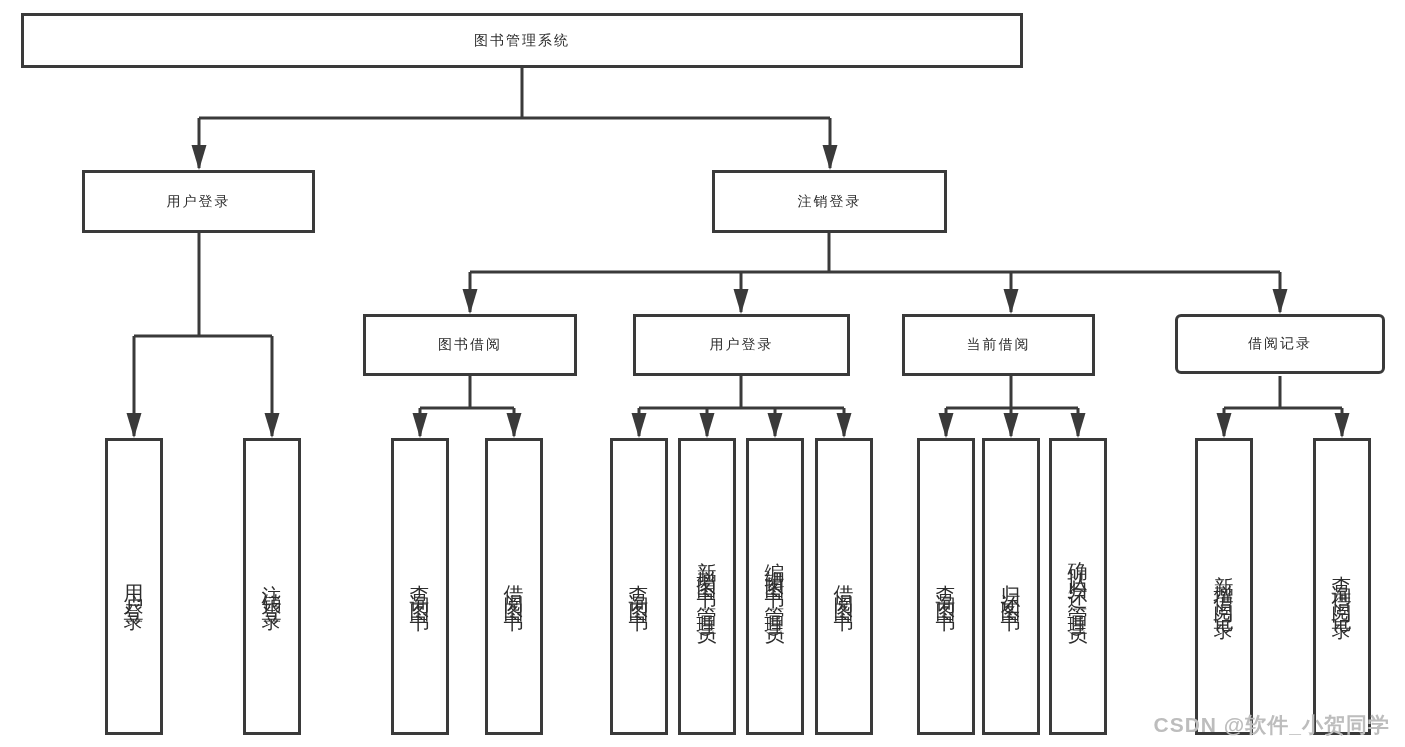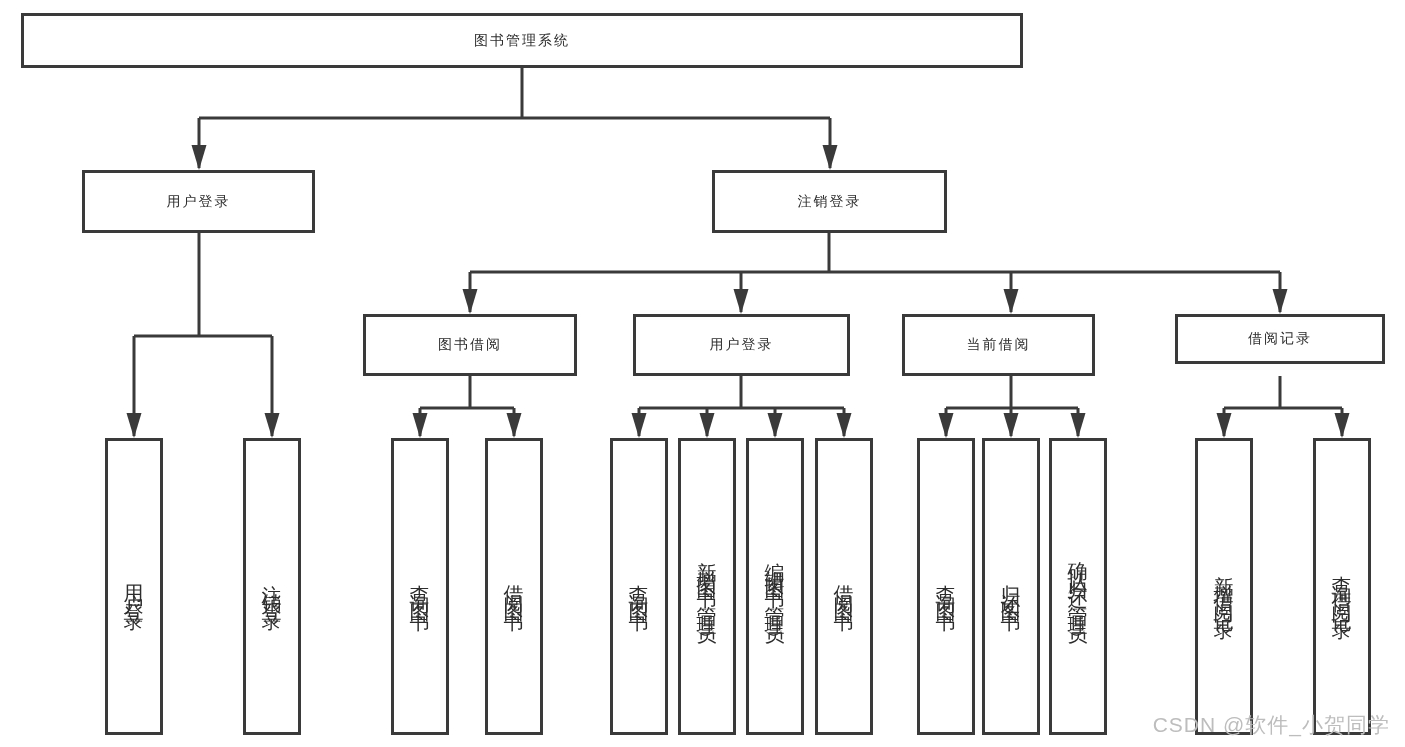--- a/index.html
+++ b/index.html
@@ -50,21 +50,21 @@
   }
   
   #n-root   { left: 21px;  top: 13px;  width: 1002px; height: 55px; }
   
   #n-l2-0   { left: 82px;  top: 170px; width: 233px; height: 63px; }
   #n-l2-1   { left: 712px; top: 170px; width: 235px; height: 63px; }
   
   #n-l3-0   { left: 363px;  top: 314px; width: 214px; height: 62px; }
   #n-l3-1   { left: 633px;  top: 314px; width: 217px; height: 62px; }
   #n-l3-2   { left: 902px;  top: 314px; width: 193px; height: 62px; }
-  #n-l3-3   { left: 1175px; top: 314px; width: 210px; height: 50px; }
+  #n-l3-3   { left: 1175px; top: 314px; width: 210px; height: 60px; border-radius: 6px; }
   
   #n-a0 { left: 105px;  }
   #n-a1 { left: 243px;  }
   #n-b0 { left: 391px;  }
   #n-b1 { left: 485px;  }
   #n-c0 { left: 610px;  }
   #n-c1 { left: 678px;  }
   #n-c2 { left: 746px;  }
   #n-c3 { left: 815px;  }
   #n-d0 { left: 917px;  }
@@ -74,20 +74,21 @@
   #n-e1 { left: 1313px; }
   .watermark {
     position: absolute;
     right: 15px;
     bottom: 8px;
     font-size: 21px;
     color: #bdbdbd;
     letter-spacing: 1px;
     z-index: 3;
     white-space: nowrap;
+    font-weight: bold;
   }
 </style>
 </head>
 <body>
 
 <div class="stage">
 
   <svg class="connectors" viewBox="0 0 1405 747" xmlns="http://www.w3.org/2000/svg">
     <g stroke="#3a3a3a" stroke-width="3" fill="none">
 

